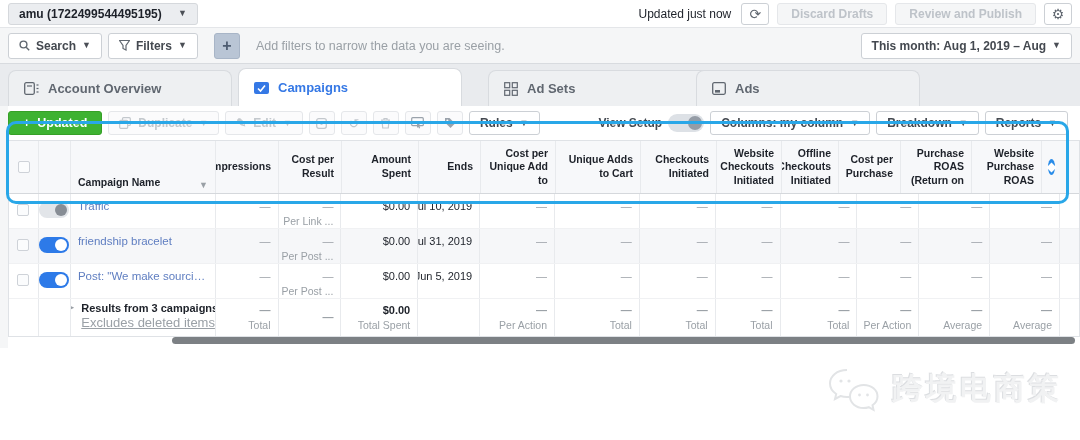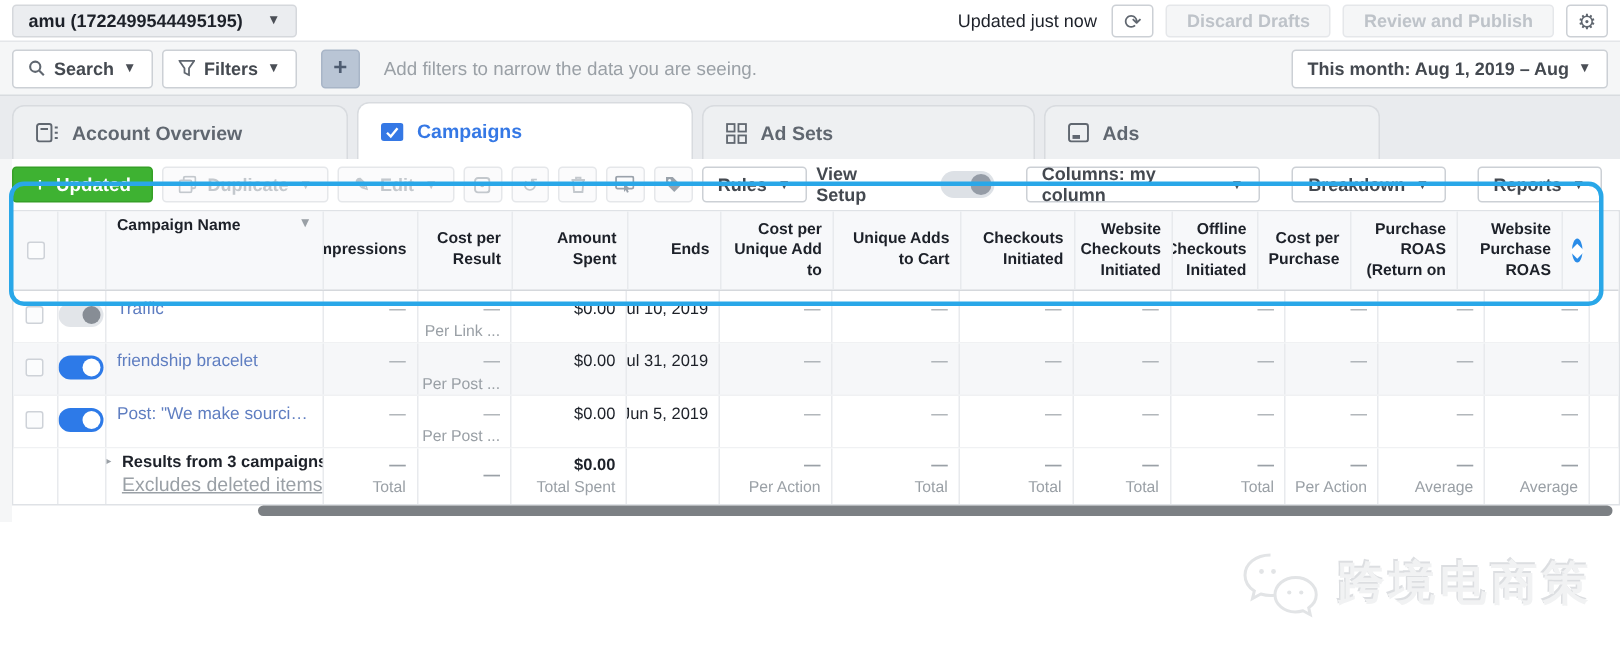--- a/index.html
+++ b/index.html
@@ -47,35 +47,35 @@
   .create-btn { height:24px; padding:0 14px; background:#3eb232; border:1px solid #36a027;
     border-radius:3px; color:#fff; font-size:12.5px; font-weight:700;
     display:flex; align-items:center; gap:7px; cursor:pointer;}
   .tbtn { height:24px; border:1px solid #ccd0d5; background:#fff; border-radius:3px;
     padding:0 10px; font-size:12px; font-weight:700; color:#444950;
     display:flex; align-items:center; gap:7px; cursor:pointer;}
   .tbtn.disabled { color:#c3c8cd; border-color:#e5e7ea; background:#fbfbfc; cursor:default;}
   .ticon { width:26px; height:24px; border:1px solid #e5e7ea; background:#fbfbfc; border-radius:3px;
     color:#c3c8cd; display:flex; align-items:center; justify-content:center; font-size:13px;}
   .ticon.darker { color:#9aa2ab; }
-  .toolbar-right { margin-left:auto; display:flex; align-items:center; gap:21px;}
+  .toolbar-right { margin-left:auto; display:flex; align-items:center; gap:6px;}
   .vs-label { font-size:12px; font-weight:700; color:#444950;}
   .toggle { width:36px; height:18px; border-radius:9px; background:#dde1e6; position:relative; cursor:pointer;}
   .toggle .knob { position:absolute; right:2px; top:2px; width:14px; height:14px; border-radius:50%; background:#959ca6;}
   
   #table { position:absolute; top:140px; left:8px; width:1072px; background:#fff;
     border:1px solid #dfe2e6; z-index:3;}
   .trow { display:flex; }
   .header-row { height:53px; background:#f7f8fa; border-bottom:1px solid #d5d8dc;}
   .cell { border-right:1px solid #e8eaed; display:flex; flex-direction:column;
     align-items:flex-end; padding:3px 7px; overflow:hidden;}
   .cell:last-child { border-right:none;}
   .header-row .cell { font-size:10.5px; font-weight:700; line-height:1.3; text-align:right;
     justify-content:center; color:#1d2129; cursor:pointer;}
-  .header-row .cell.name-h { flex-direction:row; align-items:flex-start; justify-content:space-between; text-align:left;}
+  .header-row .cell.name-h { flex-direction:row; align-items:flex-end; justify-content:space-between; text-align:left;}
   .cell.center { align-items:center; justify-content:center; flex-direction:row;}
   .body-row { height:35px; border-bottom:1px solid #f0f1f3; font-size:11px;}
   .body-row.alt { background:#f6f7f9;}
   .body-row .cell { justify-content:flex-start; padding-top:6px;}
   .body-row .cell.center, .summary-row .cell.center { justify-content:center; padding-top:0;}
   .val { color:#1d2129; line-height:1.2; white-space:nowrap;}
   .dash { color:#9aa0a6;}
   .sub { color:#9aa0a6; font-size:10.5px; margin-top:2px; white-space:nowrap;}
   .name-cell { align-items:flex-start !important;}
   .link { color:#5f7ec1; font-size:11.5px; text-decoration:none; white-space:nowrap; overflow:hidden;
@@ -164,21 +164,21 @@
       </svg>
     <span>Account Overview</span>
   </div>
   <div class="tab active" style="left:238px; width:224px;">
     <svg width="15" height="13" viewBox="0 0 15 13">
         <rect x="0" y="1" width="15" height="12" rx="2" fill="#3578e5"></rect>
         <path d="M4 7.5 L6.5 10 L11 4.5" fill="none" stroke="#fff" stroke-width="1.6"></path>
       </svg>
     <span>Campaigns</span>
   </div>
-  <div class="tab" style="left:468px; width:222px;">
+  <div class="tab" style="left:488px; width:222px;">
     <svg width="14" height="14" viewBox="0 0 14 14">
         <rect x="0.7" y="0.7" width="5" height="5" fill="none" stroke="#606770" stroke-width="1.2"></rect>
         <rect x="8.3" y="0.7" width="5" height="5" fill="none" stroke="#606770" stroke-width="1.2"></rect>
         <rect x="0.7" y="8.3" width="5" height="5" fill="none" stroke="#606770" stroke-width="1.2"></rect>
         <rect x="8.3" y="8.3" width="5" height="5" fill="none" stroke="#606770" stroke-width="1.2"></rect>
       </svg>
     <span>Ad Sets</span>
   </div>
   <div class="tab" style="left:696px; width:224px;">
     <svg width="14" height="13" viewBox="0 0 14 13">

